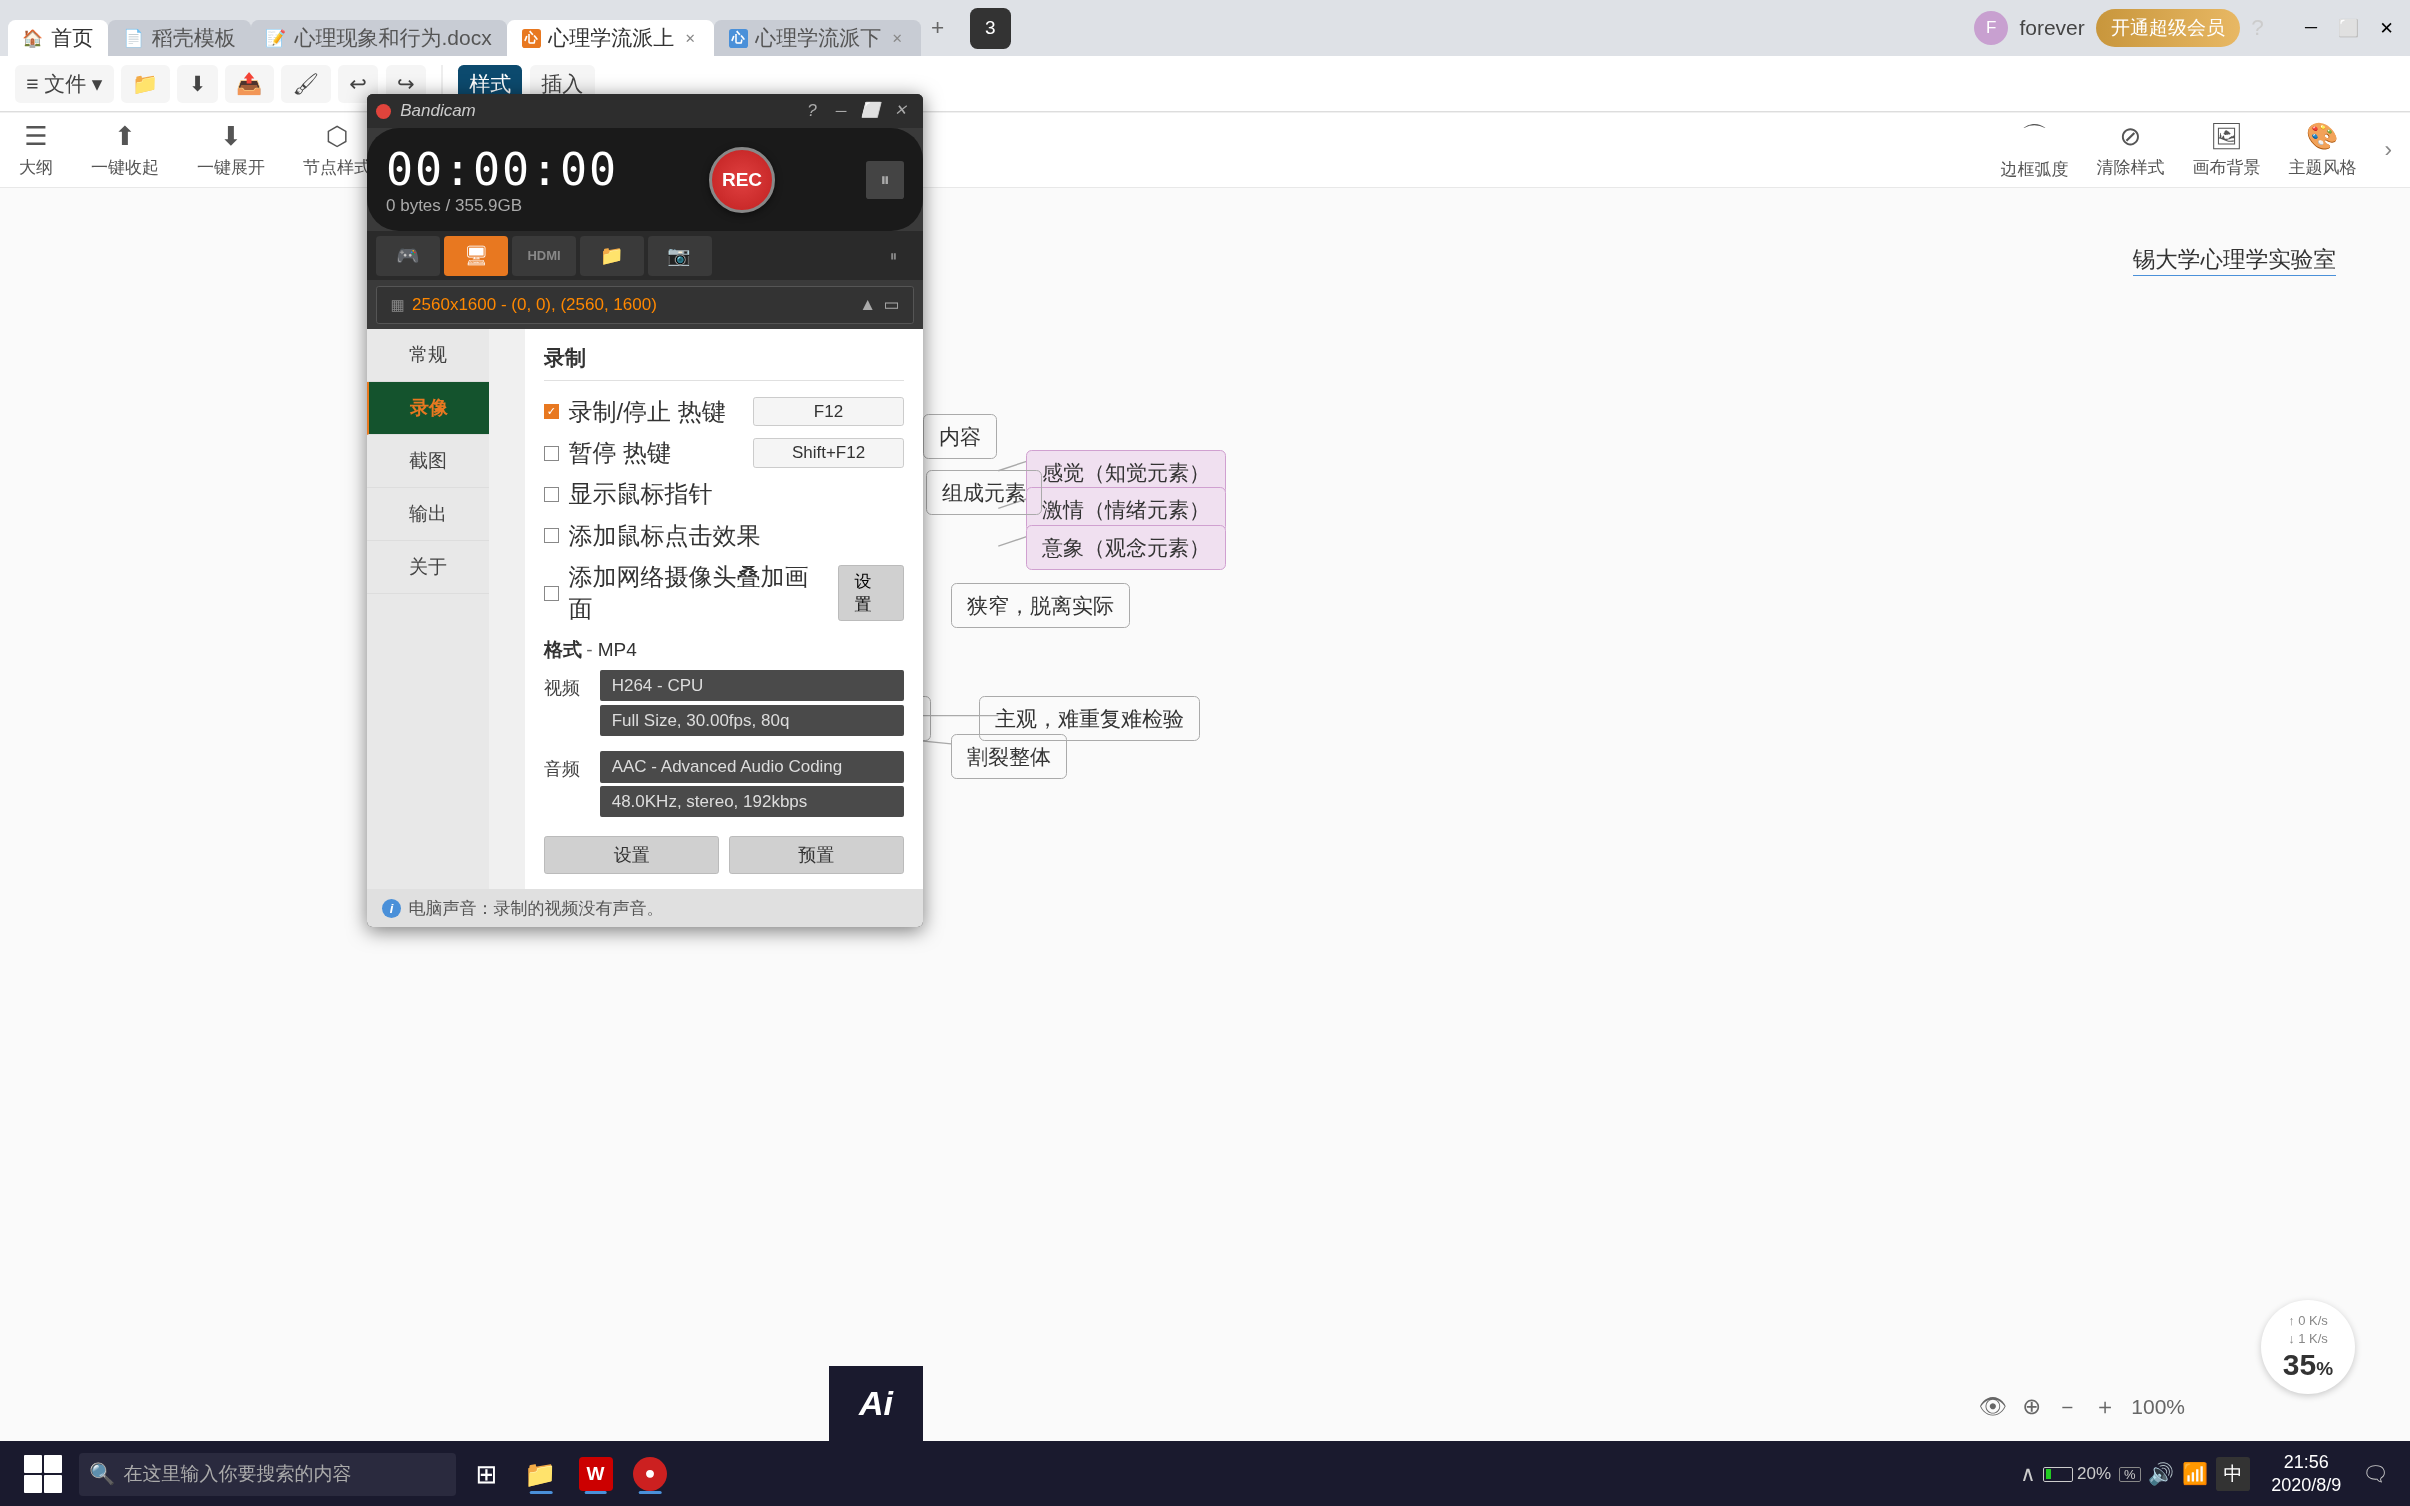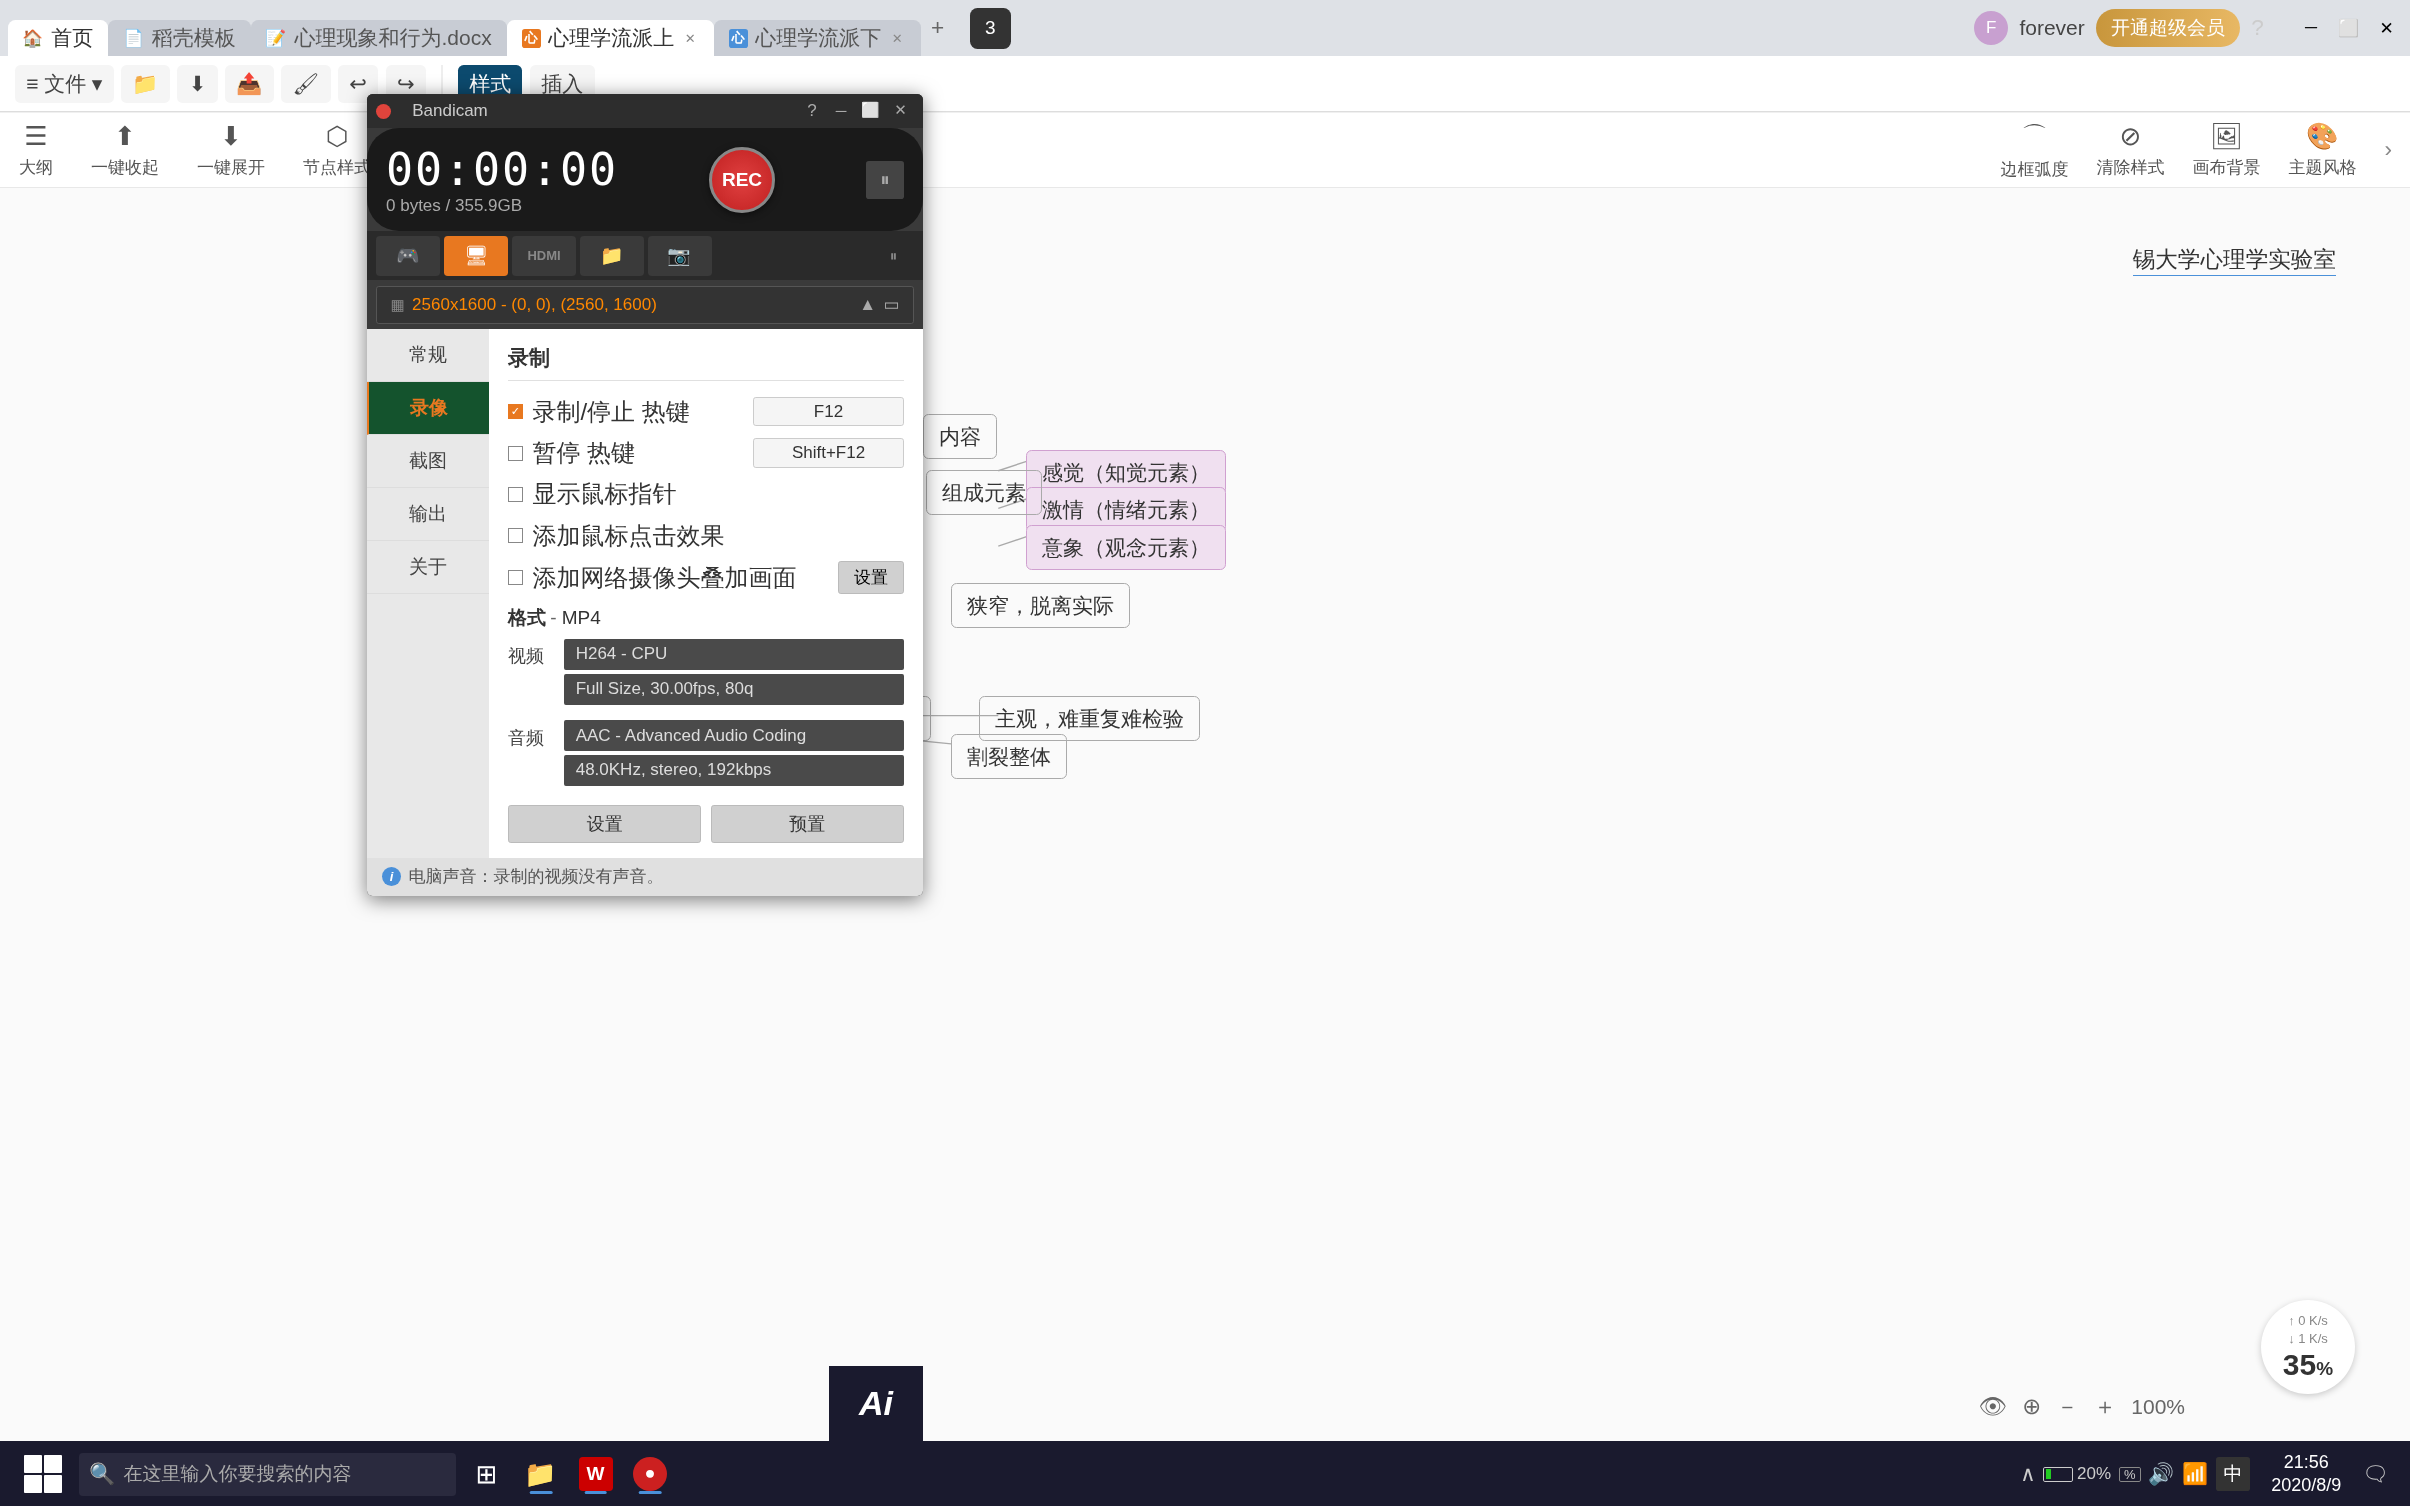--- a/index.html
+++ b/index.html
@@ -216,21 +216,22 @@
       z-index: 100;
       overflow: hidden;
     }
 
     .bandicam-titlebar {
       height: 34px;
       background: #2d2d2d;
       display: flex;
       align-items: center;
       padding: 0 9.4px;
-      gap: 17px;
+      gap: 5px;
+      font-style: italic;
     }
 
     .title-close {
       width: 15px; height: 15px;
       border-radius: 50%;
       background: #e0443c;
       cursor: pointer;
     }
 
     .title-text {
@@ -342,20 +343,21 @@
       color: #aaa;
     }
     .resolution-bar .res-rect {
       color: #aaa;
     }
 
     
     .bandicam-body {
       display: flex;
       background: #f0f0f0;
+      gap: 36px;
     }
 
     .bdc-sidebar {
       width: 122px;
       background: #e8e8e8;
       padding: 0;
     }
 
     .bdc-sidebar-item {
       height: 53px;

